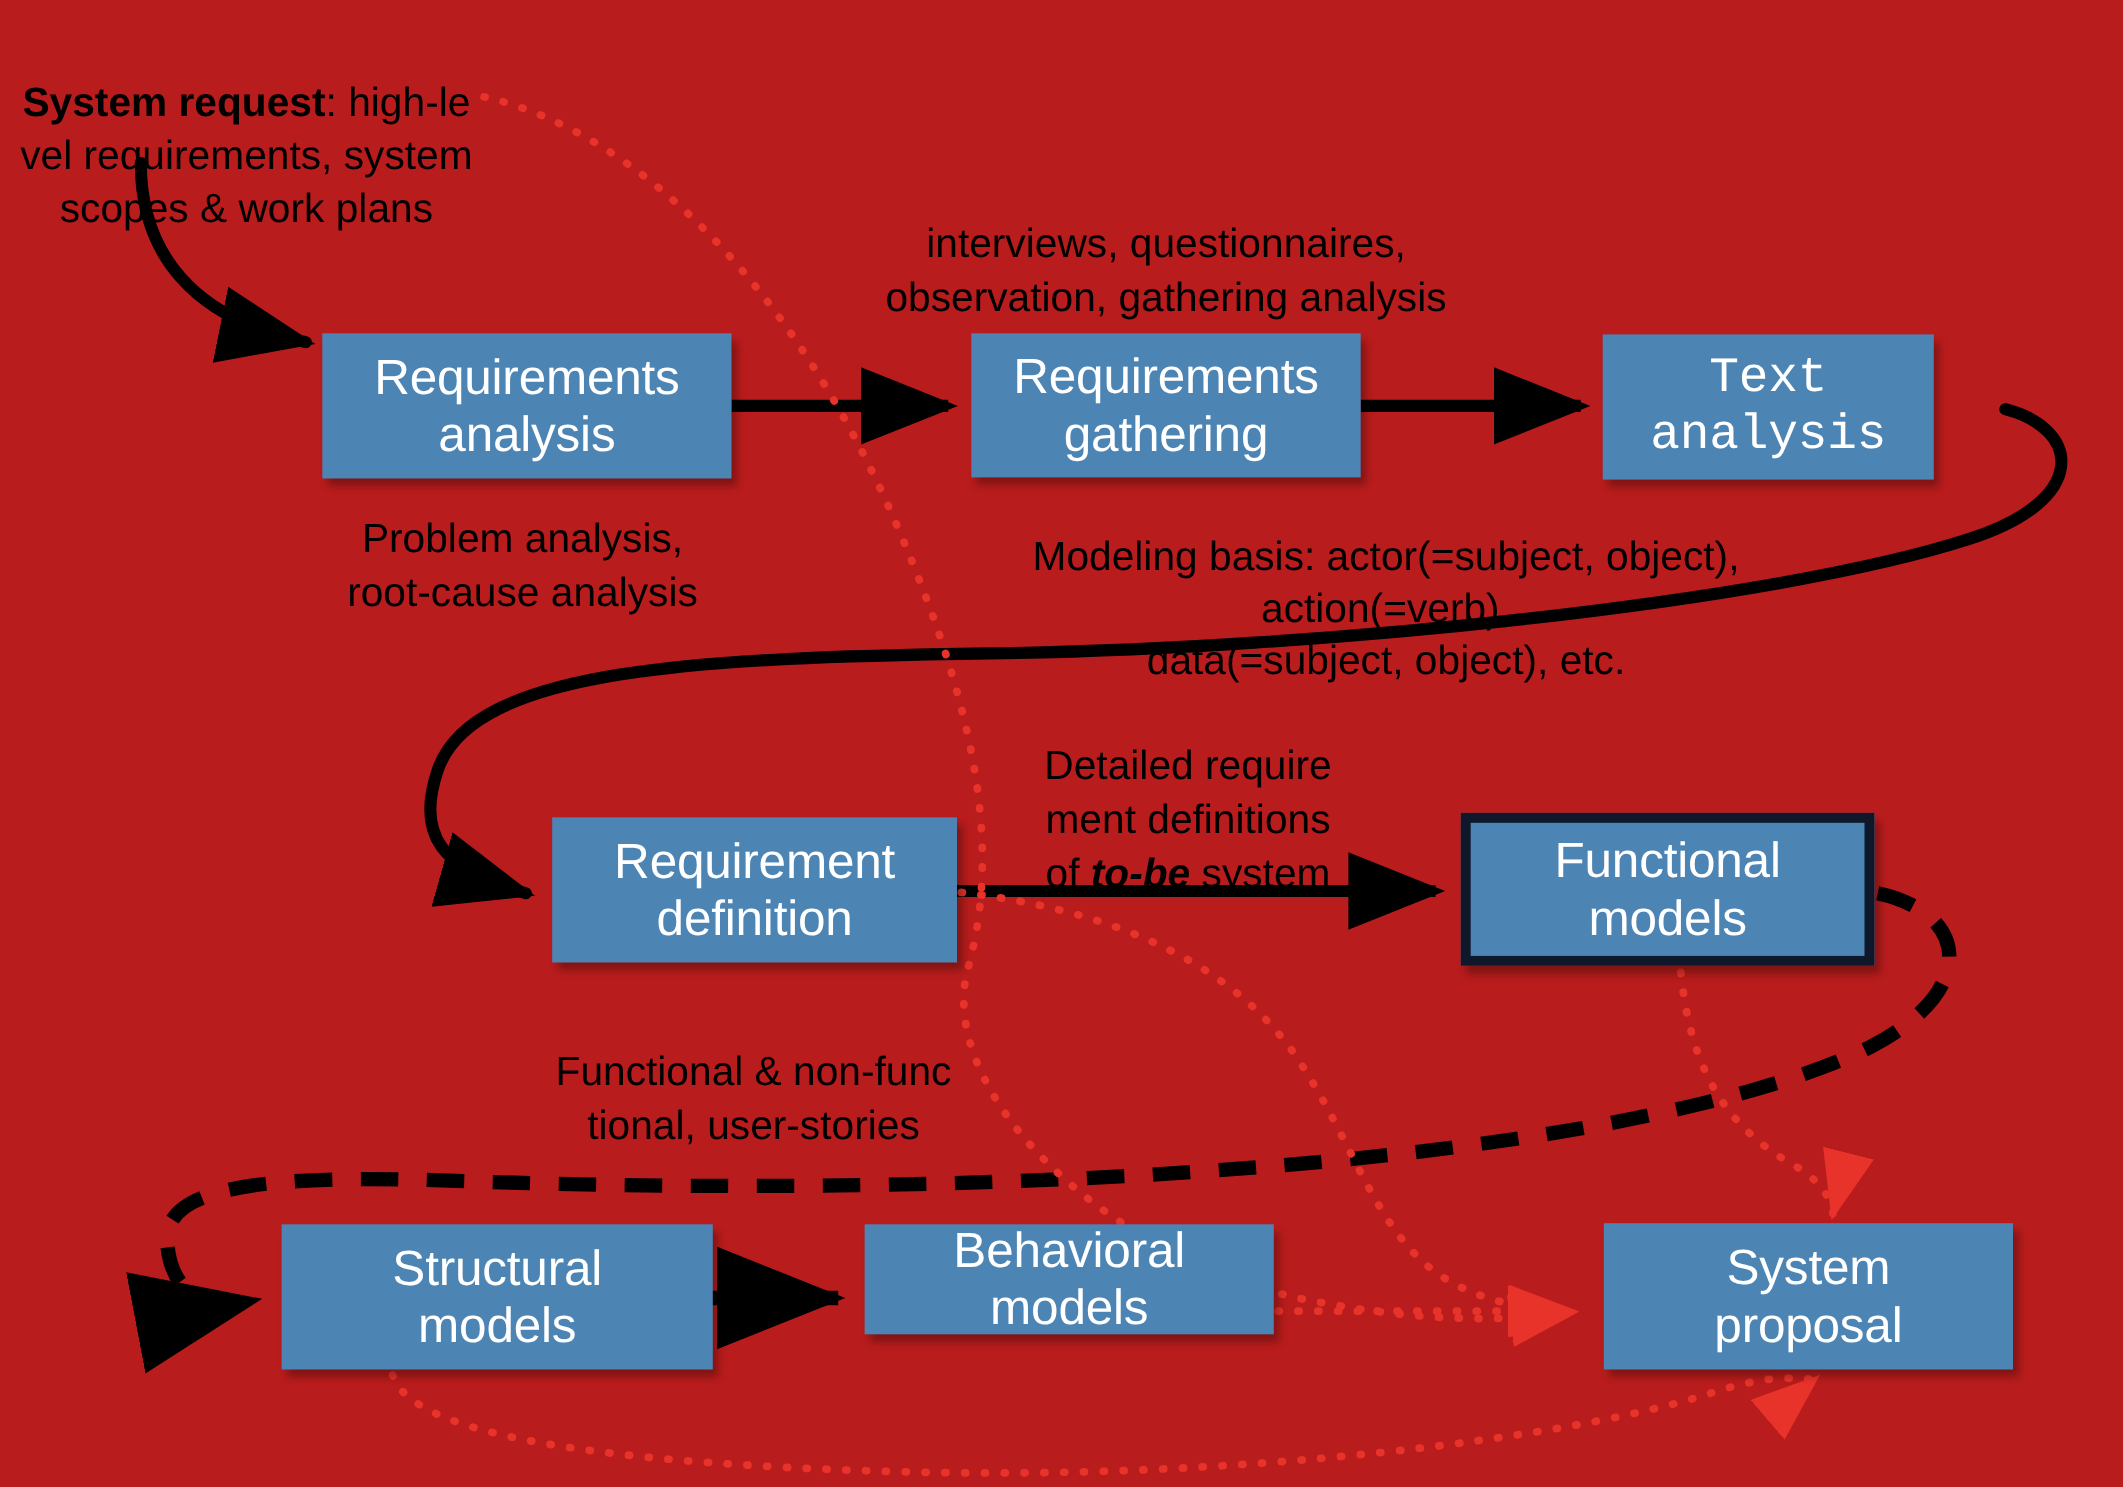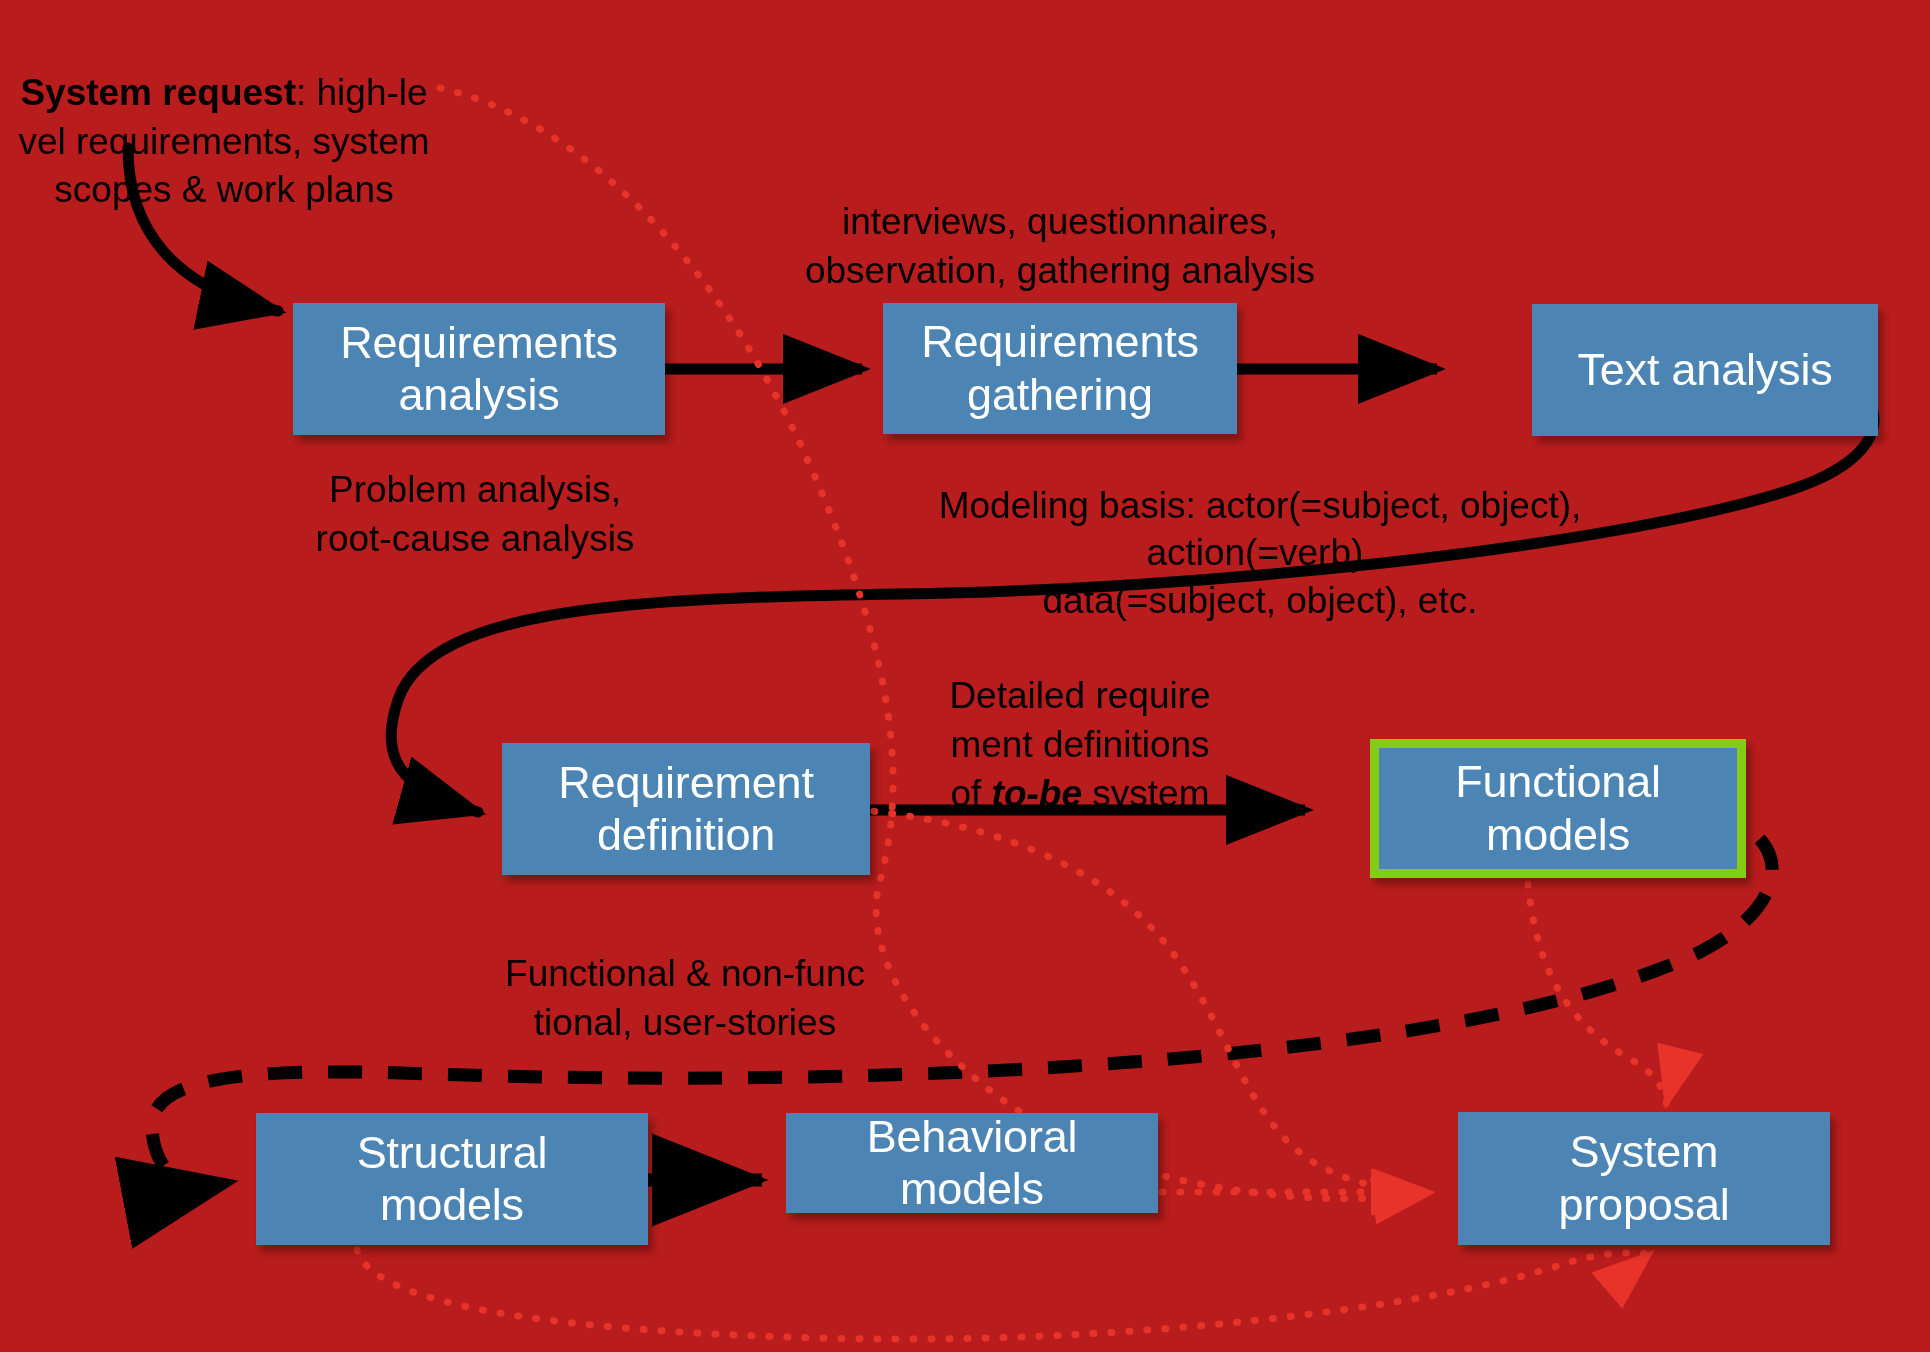--- a/index.html
+++ b/index.html
@@ -34,22 +34,21 @@
     justify-content: center;
     text-align: center;
     color: #ffffff;
     font-size: 45px;
     line-height: 1.16;
     letter-spacing: -0.2px;
     box-shadow: 5px 7px 7px rgba(0,0,0,0.30);
     z-index: 3;
   }
   .node.accent {
-    border: 9px solid #84cc16;
-    margin-left: 42px;
+    border: 9px solid #0f172a;
   }
   .node .label {
     white-space: pre-line;
     padding: 0 6px;
   }
   .caption {
     position: absolute;
     color: #000000;
     font-size: 37px;
     line-height: 1.32;
@@ -144,21 +143,21 @@
   <div class="node" style="left:293px; top:303px; width:372px; height:132px;">
     <span class="label">Requirements
 analysis</span>
   </div>
 
   <div class="node" style="left:883px; top:303px; width:354px; height:131px;">
     <span class="label">Requirements
 gathering</span>
   </div>
 
-  <div class="node" style="left:1532px; top:304px; width:346px; height:132px;">
+  <div class="node" style="left:1457px; top:304px; width:301px; height:132px;font-family:Liberation Mono, monospace;">
     <span class="label">Text analysis</span>
   </div>
 
   <div class="node" style="left:502px; top:743px; width:368px; height:132px;">
     <span class="label">Requirement
 definition</span>
   </div>
 
   <div class="node accent" style="left:1328px; top:739px; width:376px; height:139px;">
     <span class="label">Functional

